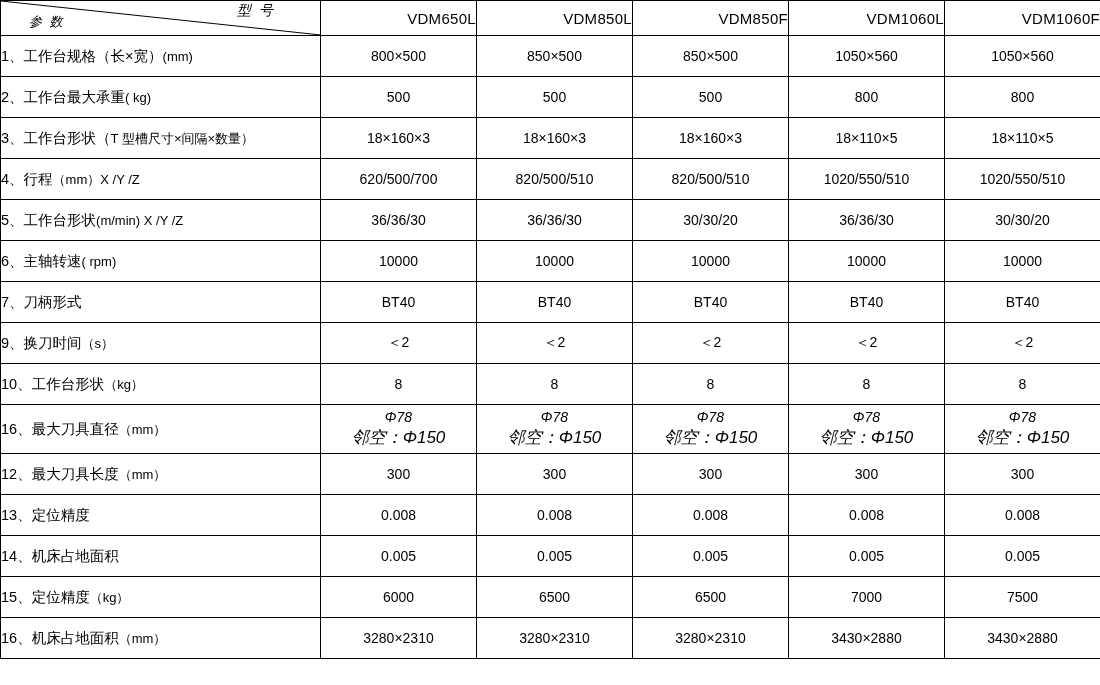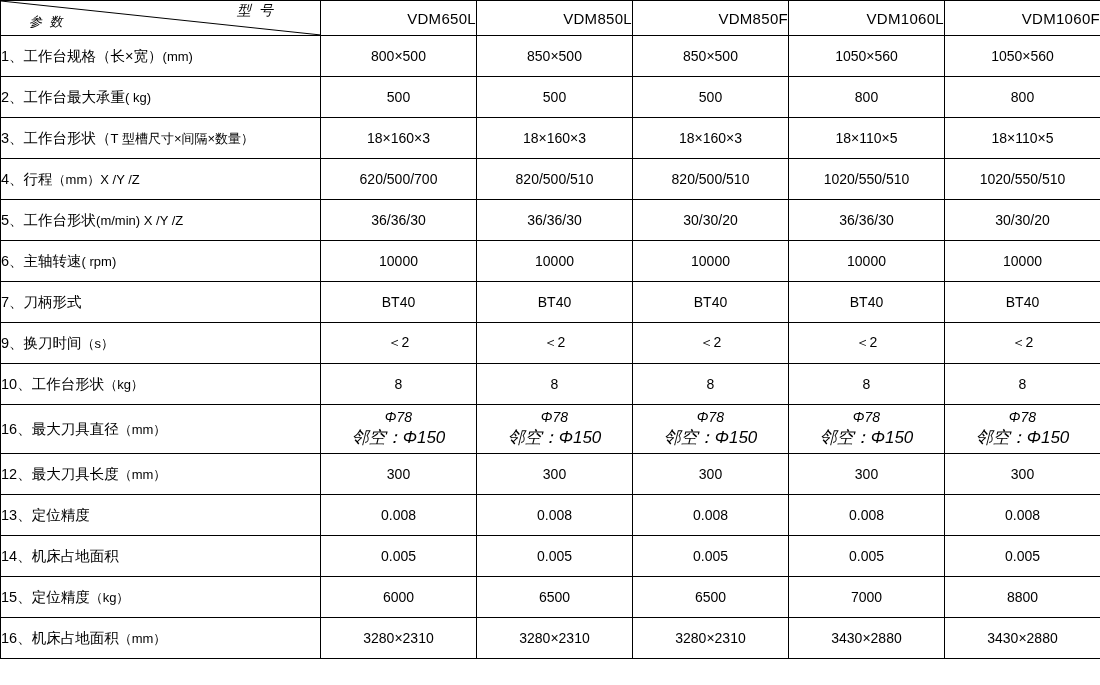--- a/index.html
+++ b/index.html
@@ -235,21 +235,21 @@
       <td class="val">0.005</td>
       <td class="val">0.005</td>
     </tr>
 
     <tr>
       <td class="row-label"><span class="num">15、</span><span>定位精度</span><span class="sm">（kg）</span></td>
       <td class="val">6000</td>
       <td class="val">6500</td>
       <td class="val">6500</td>
       <td class="val">7000</td>
-      <td class="val">8800</td>
+      <td class="val">7500</td>
     </tr>
 
     <tr>
       <td class="row-label"><span class="num">16、</span><span>机床占地面积</span><span class="sm">（mm）</span></td>
       <td class="val">3280×2310</td>
       <td class="val">3280×2310</td>
       <td class="val">3280×2310</td>
       <td class="val">3430×2880</td>
       <td class="val">3430×2880</td>
     </tr>

